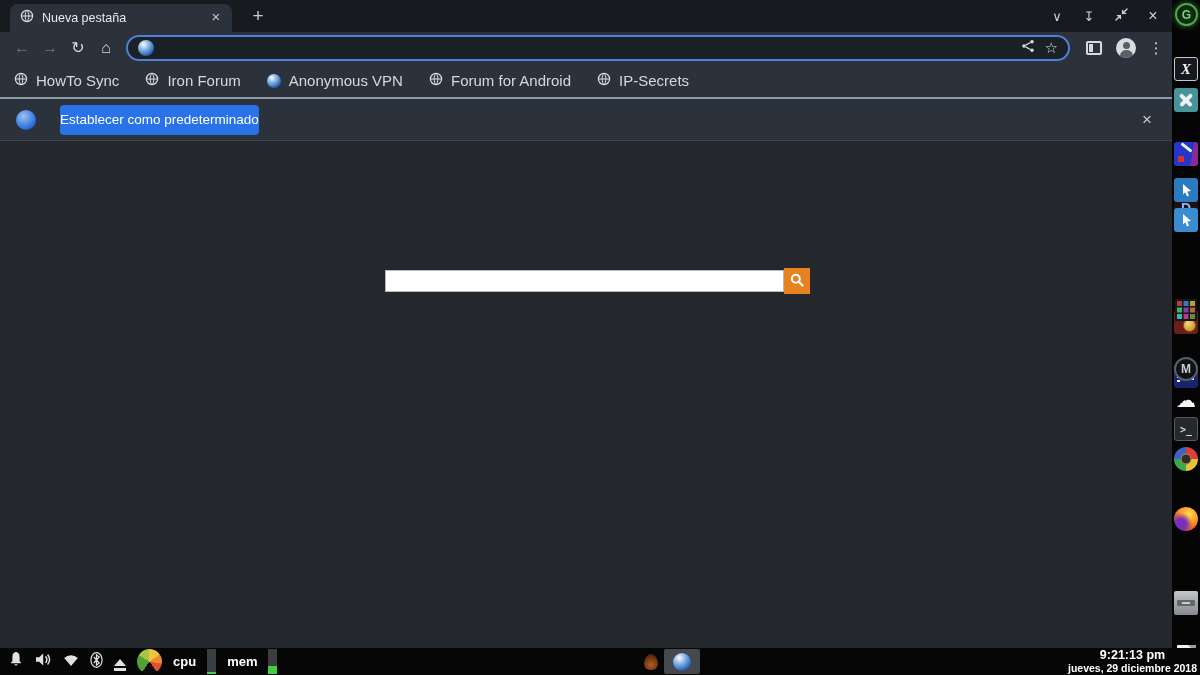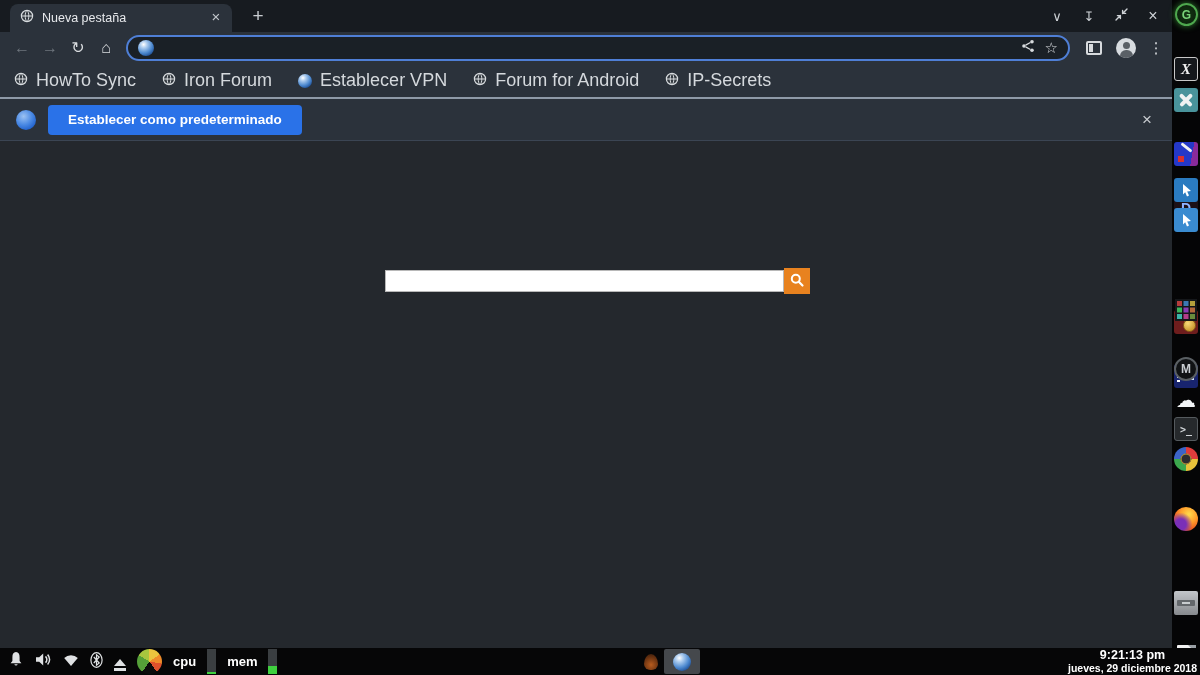--- a/index.html
+++ b/index.html
@@ -42,32 +42,32 @@
   .sidebar-btn { width:16px; height:14px; border:2px solid #d8dbde; border-radius:2px; position:relative; margin:0 6px; }
   .sidebar-btn::after { content:""; position:absolute; left:1px; top:1px; bottom:1px; width:4px; background:#d8dbde; }
   .avatar { width:20px; height:20px; border-radius:50%; background:#d8dce0; position:relative; overflow:hidden; margin:0 8px; }
   .avatar::before { content:""; position:absolute; left:6.5px; top:3.5px; width:7px; height:7px; border-radius:50%; background:#5a6066; }
   .avatar::after { content:""; position:absolute; left:3.5px; top:12px; width:13px; height:8px; border-radius:6px 6px 0 0; background:#5a6066; }
   .menu-dots { color:#d8dbde; font-size:15px; width:16px; text-align:center; margin-left:4px; }
 
   
   .bookmarksbar { height:33px; background:#2b323b; display:flex; align-items:center; padding-left:14px; gap:26px; }
   .bm { display:flex; align-items:center; gap:8px; }
-  .bm-label { color:#d5d9dd; font-size:18px; white-space:nowrap;text-align:center; }
+  .bm-label { color:#d5d9dd; font-size:15px; white-space:nowrap;text-align:center; }
 
   .sep-light { height:2px; background:#8f9aa8; }
   .sep-dark { height:1px; background:#3b4553; }
 
   
   .infobar { height:41px; background:#2b323b; display:flex; align-items:center; padding:0 16px; position:relative; }
   .infobar-icon { width:20px; height:20px; border-radius:50%; flex:0 0 auto;
                   background:radial-gradient(circle at 38% 32%, #9cc2f2, #4b8ae4 45%, #1d5ecb 80%, #1448a0); }
   .infobar-msg { color:#e8eaed; font-size:15px; margin:0 0 0 14px; white-space:nowrap; }
-  .infobar-btn { margin-left:12px; height:30px; padding:0 20px; background:#2a72e8; color:#fff;
-                 font-size:13.5px; font-weight:bold; border:none; border-radius:4px;
+  .infobar-btn { margin-left:24px; height:30px; padding:0 0; background:#2a72e8; color:#fff;
+                 font-size:13.5px; font-weight:normal; border:none; border-radius:4px;
                  font-family:"Liberation Sans", sans-serif; display:flex; align-items:center; }
   .infobar-close { position:absolute; right:20px; color:#c8ccd0; font-size:17px; }
 
   
   .page { position:relative; height:507px; background:#24282d; }
   .searchwrap { position:absolute; left:385px; top:126px; height:28px; display:flex; align-items:center; }
   .search-input { width:399px; height:22px; border:1px solid #b8b8b8; background:#fff; border-radius:0;
                   font-size:13px; padding:0 6px; outline:none; font-family:"Liberation Sans", sans-serif; }
   .search-go { width:26px; height:26px; background:#e8821f; border:none; display:flex;
                align-items:center; justify-content:center; }
@@ -213,21 +213,21 @@
       </div>
       <div class="bm">
         <span><svg width="14" height="14" viewBox="0 0 14 14">
               <circle cx="7" cy="7" r="5.6" fill="#343a41" stroke="#d8dcdf" stroke-width="1.2"></circle>
               <path d="M7 1.4 C4.6 3 4.6 11 7 12.6 M7 1.4 C9.4 3 9.4 11 7 12.6 M1.6 7 H12.4" stroke="#d8dcdf" stroke-width="1" fill="none"></path>
             </svg></span>
         <span class="bm-label">Iron Forum</span>
       </div>
       <div class="bm">
         <span class="sphere s14"></span>
-        <span class="bm-label">Establecer VPN</span>
+        <span class="bm-label">Anonymous VPN</span>
       </div>
       <div class="bm">
         <span><svg width="14" height="14" viewBox="0 0 14 14">
               <circle cx="7" cy="7" r="5.6" fill="#343a41" stroke="#d8dcdf" stroke-width="1.2"></circle>
               <path d="M7 1.4 C4.6 3 4.6 11 7 12.6 M7 1.4 C9.4 3 9.4 11 7 12.6 M1.6 7 H12.4" stroke="#d8dcdf" stroke-width="1" fill="none"></path>
             </svg></span>
         <span class="bm-label">Forum for Android</span>
       </div>
       <div class="bm">
         <span><svg width="14" height="14" viewBox="0 0 14 14">

